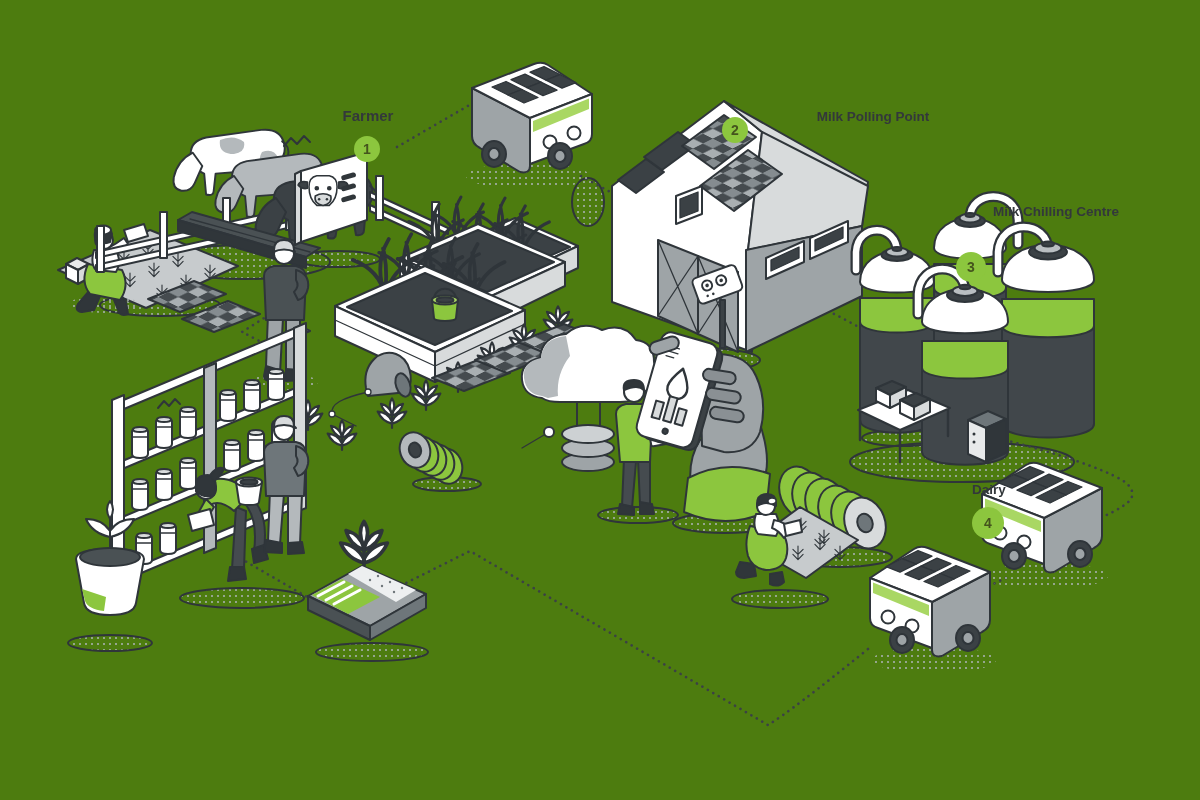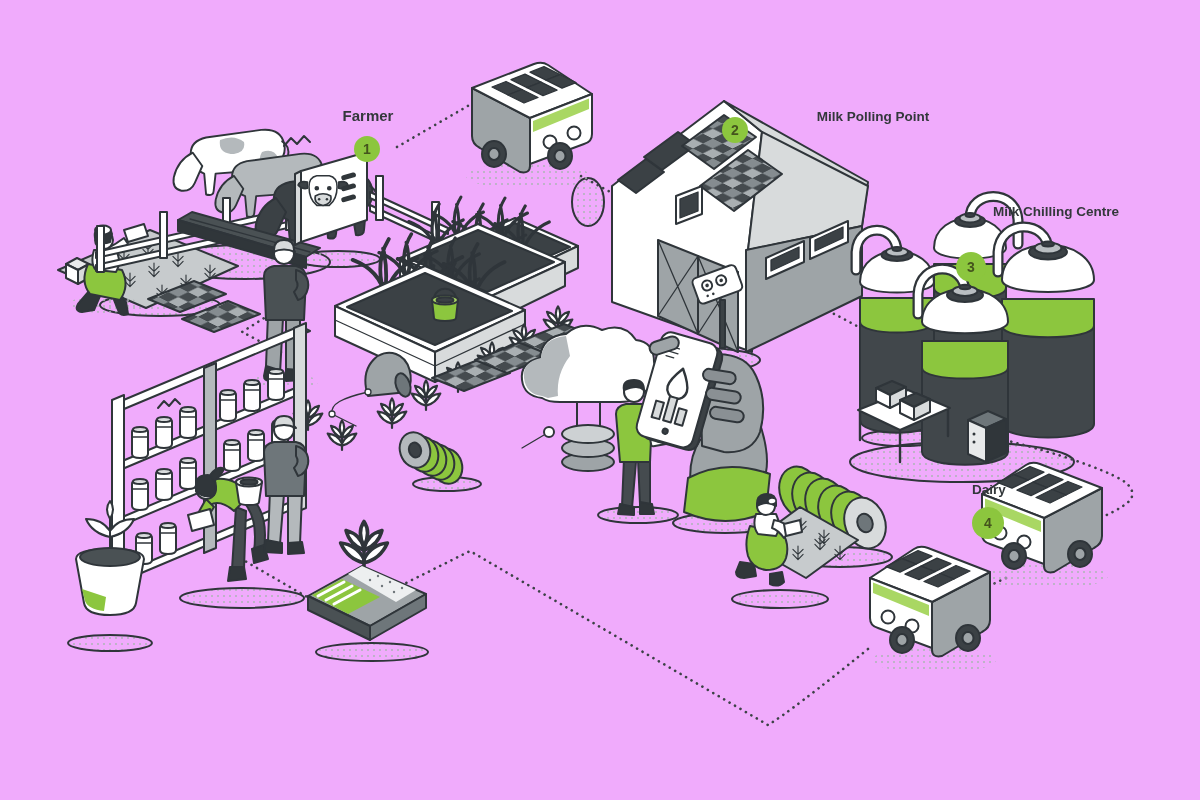--- a/index.html
+++ b/index.html
@@ -1,16 +1,16 @@
 <!DOCTYPE html>
 <html><head>
 <meta charset="utf-8">
 <style>
   html,body{margin:0;padding:0;background:#fff;}
-  #stage{position:relative;width:1200px;height:800px;background:#f0abfc;overflow:hidden;
+  #stage{position:relative;width:1200px;height:800px;background:#4d7c0f;overflow:hidden;
          font-family:"Liberation Sans",sans-serif;}
   svg *{stroke:#2F353A;stroke-width:2;stroke-linejoin:round;stroke-linecap:round;}
   pattern *{stroke:none;}
   .ns{stroke:none;}
   .thin{stroke-width:1.3;}
   .mid{stroke-width:2.4;}
   .dot{fill:none;stroke-dasharray:0.1 6.2;stroke-width:2.6;stroke:#3B4145;}
   .po{fill:none;stroke-width:11;}
   .pi{fill:none;stroke:#ffffff;stroke-width:6.5;}
   text{stroke:none !important;font-family:"Liberation Sans",sans-serif;font-weight:bold;}

